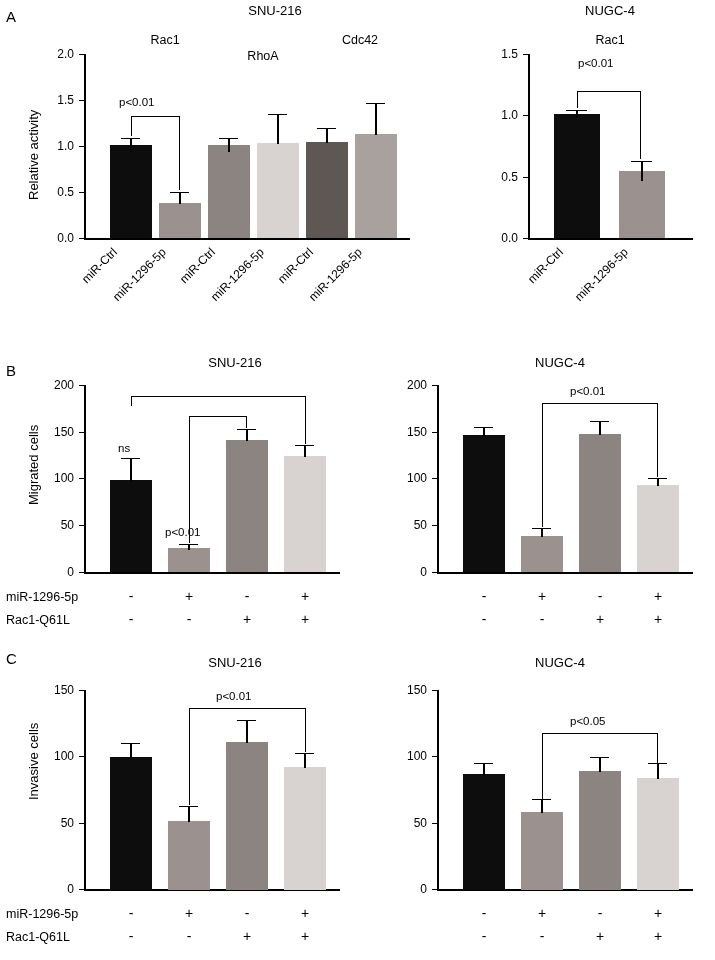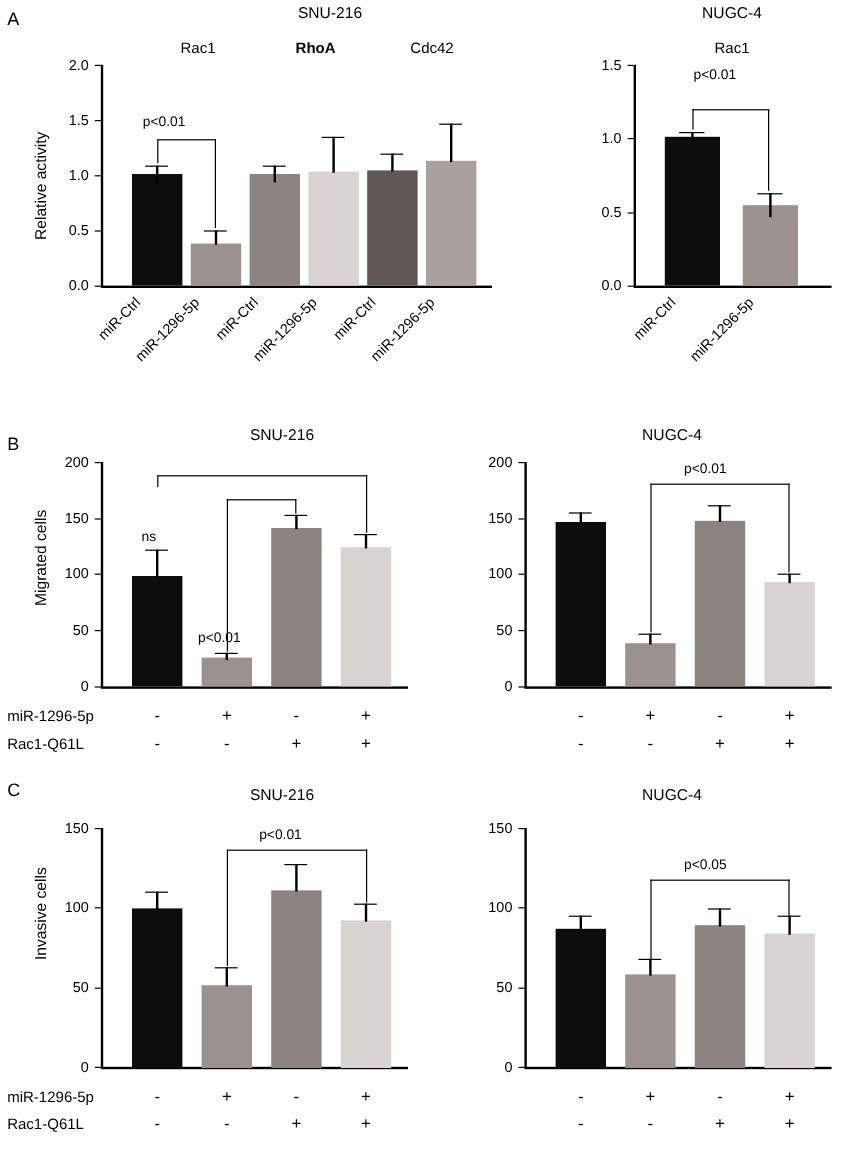--- a/index.html
+++ b/index.html
@@ -23,21 +23,21 @@
   .brk-l{position:absolute;border-left:1.3px solid #000;}
 </style>
 </head>
 <body>
 
 <div class="panel-letter" style="left:6px;top:8px;">A</div>
 
 <div class="chart-title" style="left:215px;top:3px;width:120px;">SNU-216</div>
 
 <div class="group-label" style="left:130px;top:33px;width:70px;">Rac1</div>
-<div class="group-label" style="left:228px;top:33px;width:70px;font-weight:bold;">RhoA</div>
+<div class="group-label" style="left:228px;top:49px;width:70px;">RhoA</div>
 <div class="group-label" style="left:325px;top:33px;width:70px;">Cdc42</div>
 
 <div class="axis-title" style="left:26px;top:200px;transform:rotate(-90deg);">Relative activity</div>
 
 <div class="plot">
   <div class="axis-line" style="left:84px;top:54px;width:1.5px;height:185px;"></div>
   <div class="axis-line" style="left:84px;top:238px;width:326px;height:1.5px;"></div>
 
   <div class="tick" style="left:79px;top:238px;"></div>
   <div class="tick" style="left:79px;top:192px;"></div>

